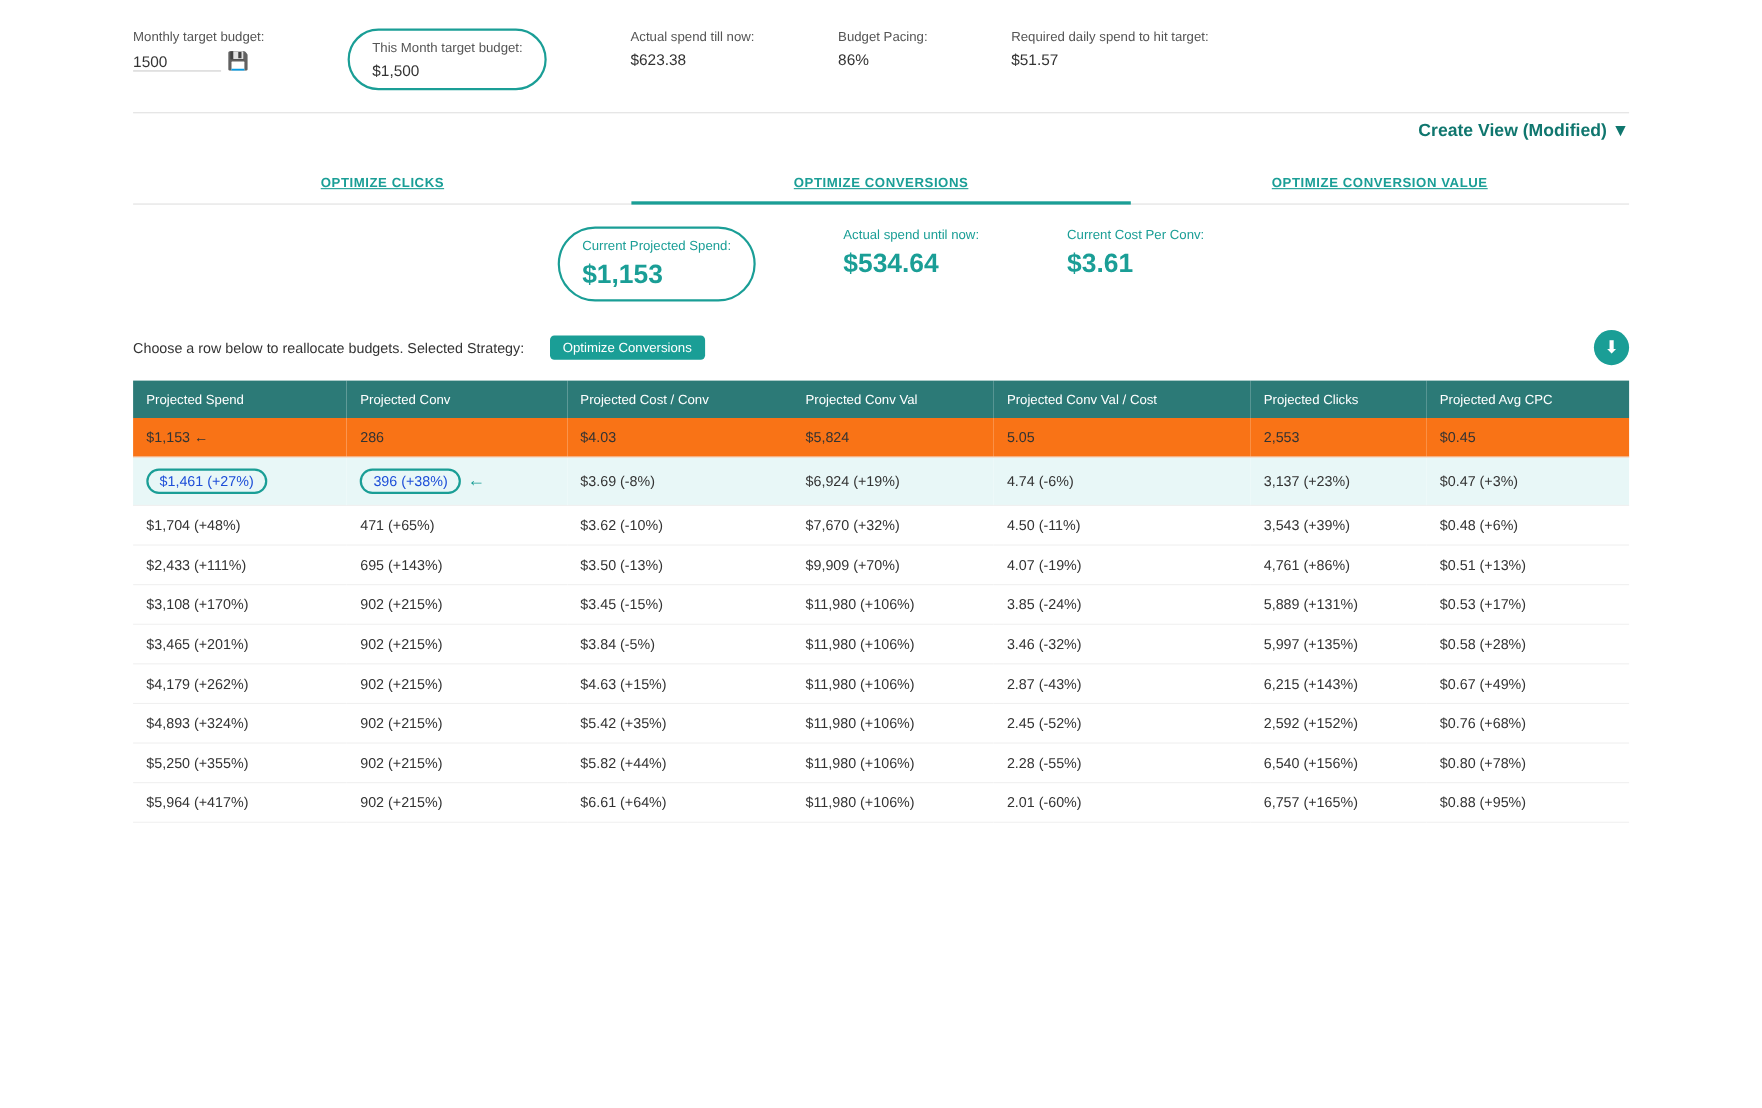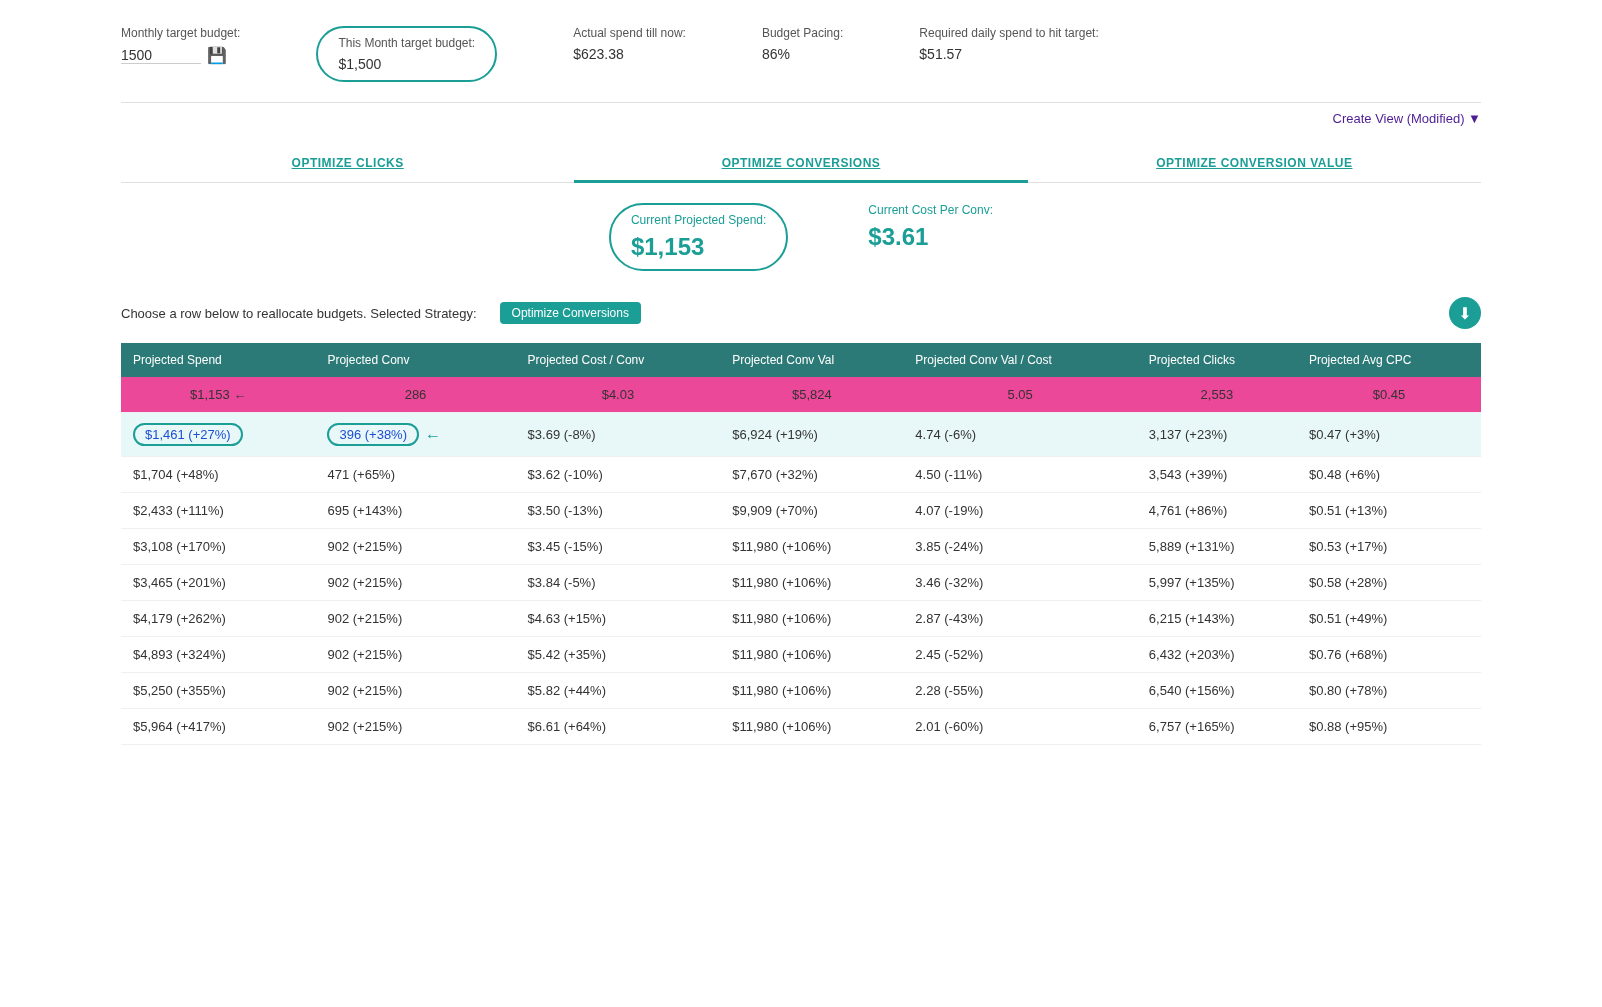--- a/index.html
+++ b/index.html
@@ -56,28 +56,29 @@
       border: 2px solid #1a9e96;
       border-radius: 50px;
       padding: 8px 20px;
     }
     .create-view-row {
       display: flex;
       justify-content: flex-end;
       padding: 8px 0;
     }
     .create-view-btn {
-      font-size: 13px;
-      color: #4c1d95;
+      font-size: 16px;
+      color: #0f766e;
       cursor: pointer;
       display: flex;
       align-items: center;
       gap: 4px;
       background: none;
       border: none;
+      font-weight: bold;
     }
 
     
     .strategy-tabs {
       display: flex;
       border-bottom: 1px solid #e0e0e0;
       margin-top: 8px;
     }
     .strategy-tab {
       flex: 1;
@@ -178,22 +179,21 @@
     .data-table thead th {
       padding: 10px 12px;
       text-align: left;
       font-weight: 500;
       font-size: 12px;
     }
     .data-table tbody tr {
       border-bottom: 1px solid #f0f0f0;
     }
     .data-table tbody tr.baseline {
-      background: #ec4899;
-      text-align: center;
+      background: #f97316;
     }
     .data-table tbody tr.selected {
       background: #e8f7f7;
     }
     .data-table tbody td {
       padding: 10px 12px;
       color: #333;
     }
     .arrow-left {
       display: inline-block;
@@ -261,20 +261,24 @@
     </div>
     <div class="strategy-tab">
       <span>OPTIMIZE CONVERSION VALUE</span>
     </div>
   </div>
 
   <div class="stats-row">
     <div class="stat-item projected-spend">
       <label>Current Projected Spend:</label>
       <span class="stat-value">$1,153</span>
+    </div>
+    <div class="stat-item">
+      <label>Actual spend until now:</label>
+      <span class="stat-value">$534.64</span>
     </div>
     <div class="stat-item">
       <label>Current Cost Per Conv:</label>
       <span class="stat-value">$3.61</span>
     </div>
   </div>
 
   <div class="strategy-info-row">
     <div class="strategy-info-text">
       <span>Choose a row below to reallocate budgets. Selected Strategy:</span>
@@ -352,29 +356,29 @@
           <td>5,997 (+135%)</td>
           <td>$0.58 (+28%)</td>
         </tr>
         <tr>
           <td>$4,179 (+262%)</td>
           <td>902 (+215%)</td>
           <td>$4.63 (+15%)</td>
           <td>$11,980 (+106%)</td>
           <td>2.87 (-43%)</td>
           <td>6,215 (+143%)</td>
-          <td>$0.51 (+49%)</td>
+          <td>$0.67 (+49%)</td>
         </tr>
         <tr>
           <td>$4,893 (+324%)</td>
           <td>902 (+215%)</td>
           <td>$5.42 (+35%)</td>
           <td>$11,980 (+106%)</td>
           <td>2.45 (-52%)</td>
-          <td>6,432 (+203%)</td>
+          <td>2,592 (+152%)</td>
           <td>$0.76 (+68%)</td>
         </tr>
         <tr>
           <td>$5,250 (+355%)</td>
           <td>902 (+215%)</td>
           <td>$5.82 (+44%)</td>
           <td>$11,980 (+106%)</td>
           <td>2.28 (-55%)</td>
           <td>6,540 (+156%)</td>
           <td>$0.80 (+78%)</td>

